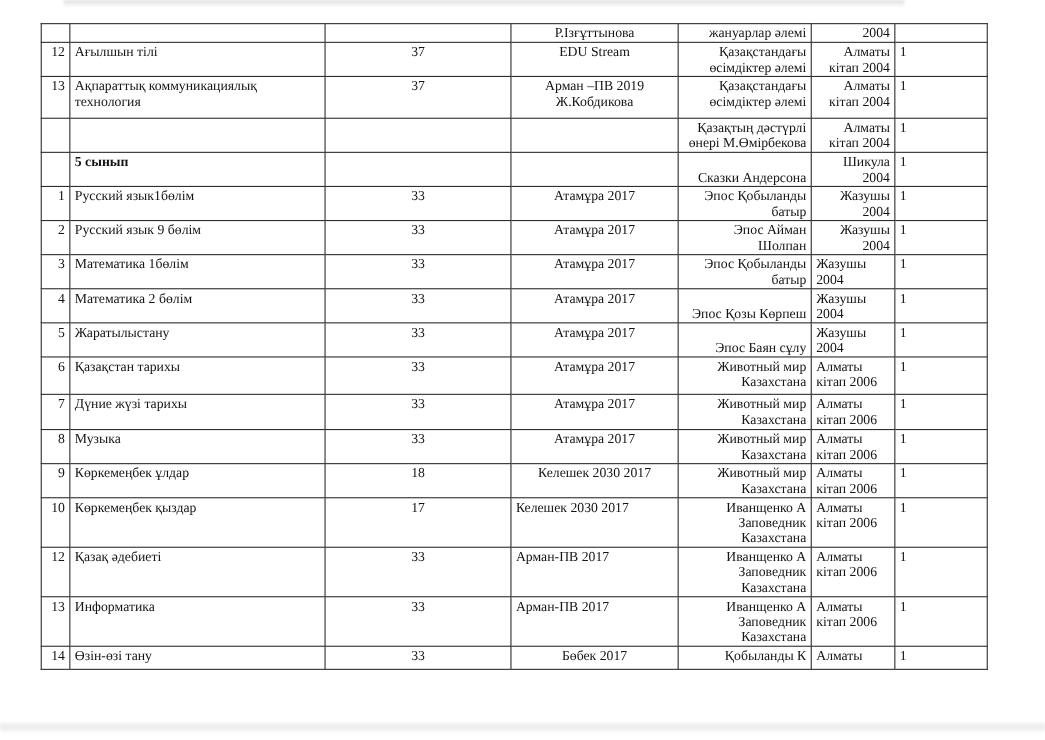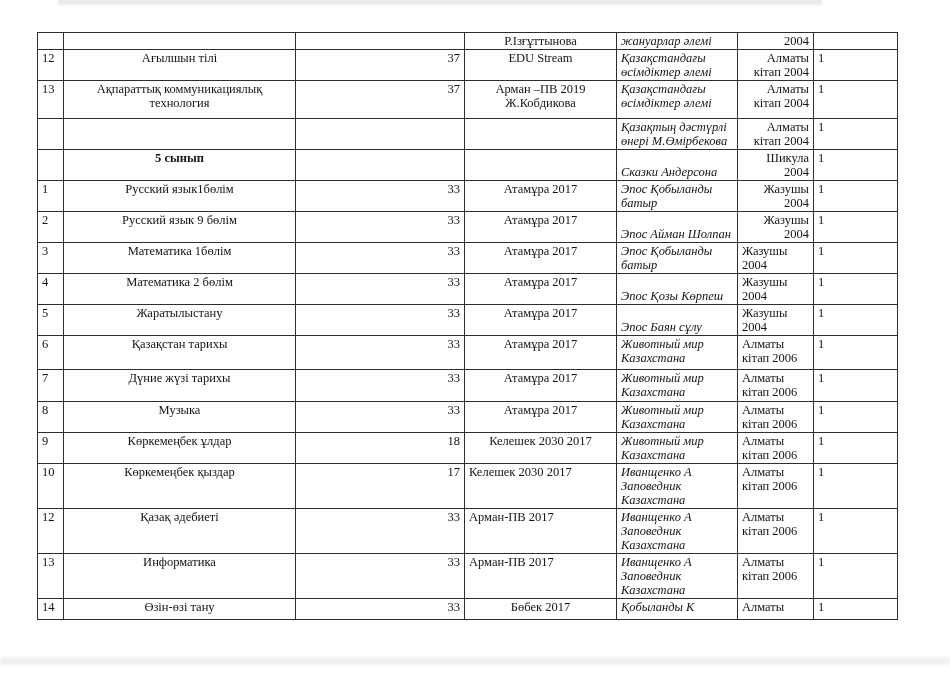--- a/index.html
+++ b/index.html
@@ -30,41 +30,41 @@
     position: absolute;
     left: 0; top: 655px;
     width: 950px; height: 12px;
     background: linear-gradient(to bottom, rgba(255,255,255,0), rgba(110,110,110,0.14), rgba(255,255,255,0));
     filter: blur(1px);
     pointer-events: none;
   }
   table.doc-table {
     position: absolute;
     left: 37px;
-    top: 32px;
+    top: 21px;
     width: 860px;
     border-collapse: collapse;
     table-layout: fixed;
   }
   table.doc-table td {
     border: 1px solid #2e2e2e;
     padding: 1px 4px;
     vertical-align: top;
     font-family: "Liberation Serif", "DejaVu Serif", serif;
     font-size: 12.5px;
     line-height: 14px;
     color: #141414;
     overflow: hidden;
     word-wrap: break-word;
   }
-  td.c-num { text-align: left; padding: 2px 1px; }
-  td.c-subject { text-align: center; padding: 2px 4px 2px 6px; }
-  td.c-qty { text-align: right; padding-top: 2px; }
+  td.c-num { text-align: right; padding: 2px 1px; }
+  td.c-subject { text-align: left; padding: 2px 4px 2px 6px; }
+  td.c-qty { text-align: center; padding-top: 2px; }
   td.c-pub { text-align: center; white-space: pre-line; padding-top: 2px; }
-  td.c-book { text-align: left; white-space: pre-line; padding: 3px 3px 2px 6px; font-style: italic; }
+  td.c-book { text-align: right; white-space: pre-line; padding: 3px 3px 2px 6px; }
   td.c-pub2 {
     font-family: "Liberation Sans", "DejaVu Sans", sans-serif;
     font-size: 12px;
     line-height: 15px;
     white-space: pre-line;
     padding: 2px 5px;
     text-align: left;
   }
   td.c-copies {
     font-family: "Liberation Sans", "DejaVu Sans", sans-serif;

